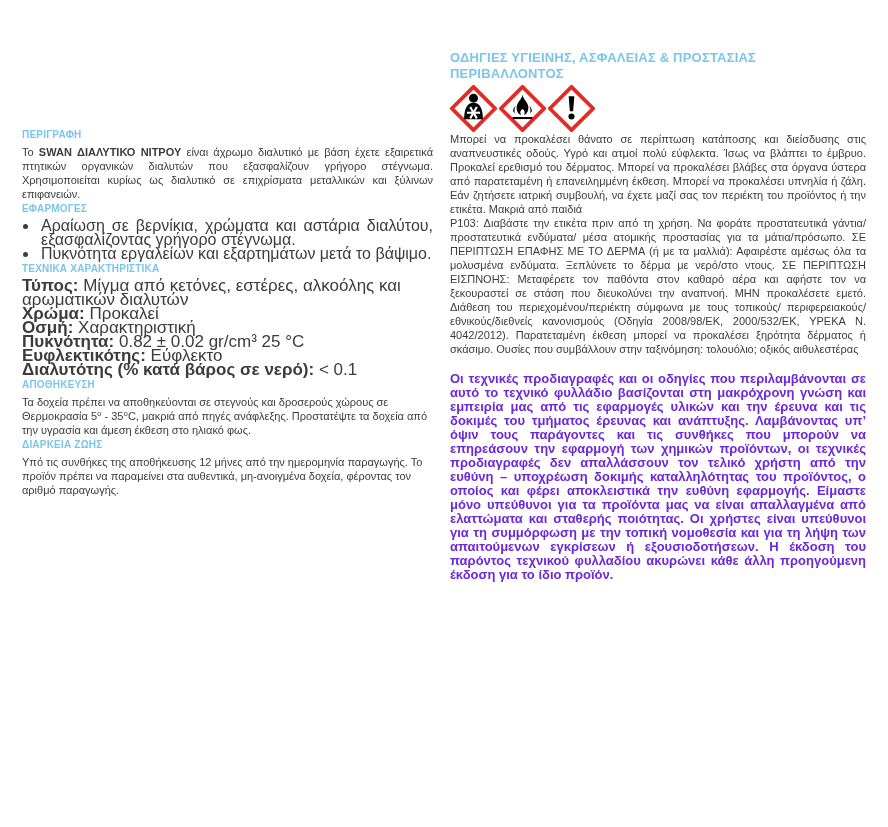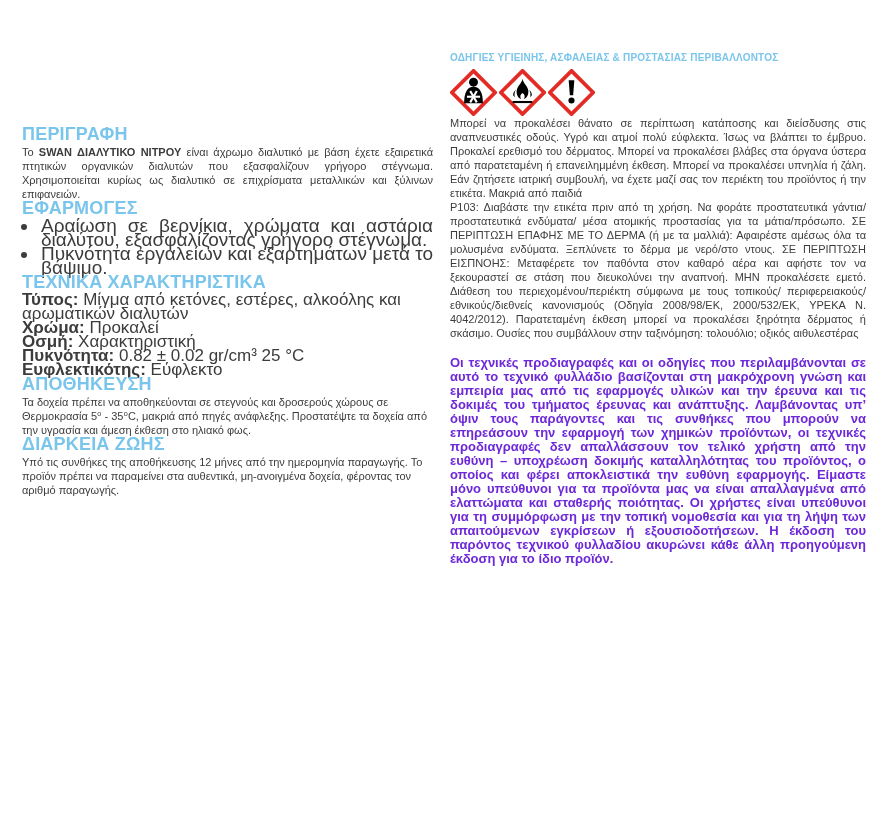--- a/index.html
+++ b/index.html
@@ -9,53 +9,53 @@
     font-family:"Liberation Sans","DejaVu Sans",sans-serif;
     color:#3c3c3c;
     position:relative;
     overflow:hidden;
   }
   .col{position:absolute;}
   .col-left{left:22px;top:127px;width:411px;}
   .col-right{left:450px;top:50px;width:416px;}
 
   h2.sec{
-    font-size:18px;
+    font-size:10px;
     line-height:15px;
     font-weight:bold;
     color:#7ac5ec;
     margin:0 0 3px 0;
     letter-spacing:0.2px;
   }
   .sec-gap1{margin-top:21px;}
   .sec-gap2{margin-top:24px;}
   .sec-gap3{margin-top:29px;}
 
   p.body{
     font-size:11px;
     line-height:14px;
     margin:0;
   }
   .just{text-align:justify;}
 
   ul.bullets{
     margin:0;
     padding-left:17px;
-    font-size:19px;
+    font-size:16px;
     line-height:14px;
     text-align:justify;
   }
   ul.bullets li{margin:0;padding-left:2px;}
 
   .tech-rows{font-size:17px;line-height:14px;}
   .tech-row{margin:0;}
   .lbl{font-weight:bold;}
 
   h2.right-head{
-    font-size:10px;
+    font-size:13px;
     line-height:16px;
     font-weight:bold;
     color:#7ac5ec;
     margin:0;
     letter-spacing:0.2px;
   }
   .pictos{
     margin-top:3px;
     display:flex;
     gap:2px;
@@ -91,20 +91,21 @@
   </section>
 
   <section>
     <h2 class="sec sec-gap1">ΤΕΧΝΙΚΑ ΧΑΡΑΚΤΗΡΙΣΤΙΚΑ</h2>
     <div class="tech-rows">
       <p class="tech-row"><span class="lbl">Τύπος:</span> <span>Μίγμα από κετόνες, εστέρες, αλκοόλης και αρωματικών διαλυτών</span></p>
       <p class="tech-row"><span class="lbl">Χρώμα:</span> <span>Προκαλεί</span></p>
       <p class="tech-row"><span class="lbl">Οσμή:</span> <span>Χαρακτηριστική</span></p>
       <p class="tech-row"><span class="lbl">Πυκνότητα:</span> <span>0.82 ± 0.02 gr/cm³ 25 °C</span></p>
       <p class="tech-row"><span class="lbl">Ευφλεκτικότης:</span> <span>Εύφλεκτο</span></p>
+      <p class="tech-row"><span class="lbl">Διαλυτότης (% κατά βάρος σε νερό):</span> <span>&lt; 0.1</span></p>
     </div>
   </section>
 
   <section>
     <h2 class="sec sec-gap2">ΑΠΟΘΗΚΕΥΣΗ</h2>
     <p class="body">Τα δοχεία πρέπει να αποθηκεύονται σε στεγνούς και δροσερούς χώρους σε Θερμοκρασία 5⁰ - 35⁰C, μακριά από πηγές ανάφλεξης. Προστατέψτε τα δοχεία από την υγρασία και άμεση έκθεση στο ηλιακό φως.</p>
   </section>
 
   <section>
     <h2 class="sec sec-gap3">ΔΙΑΡΚΕΙΑ ΖΩΗΣ</h2>

